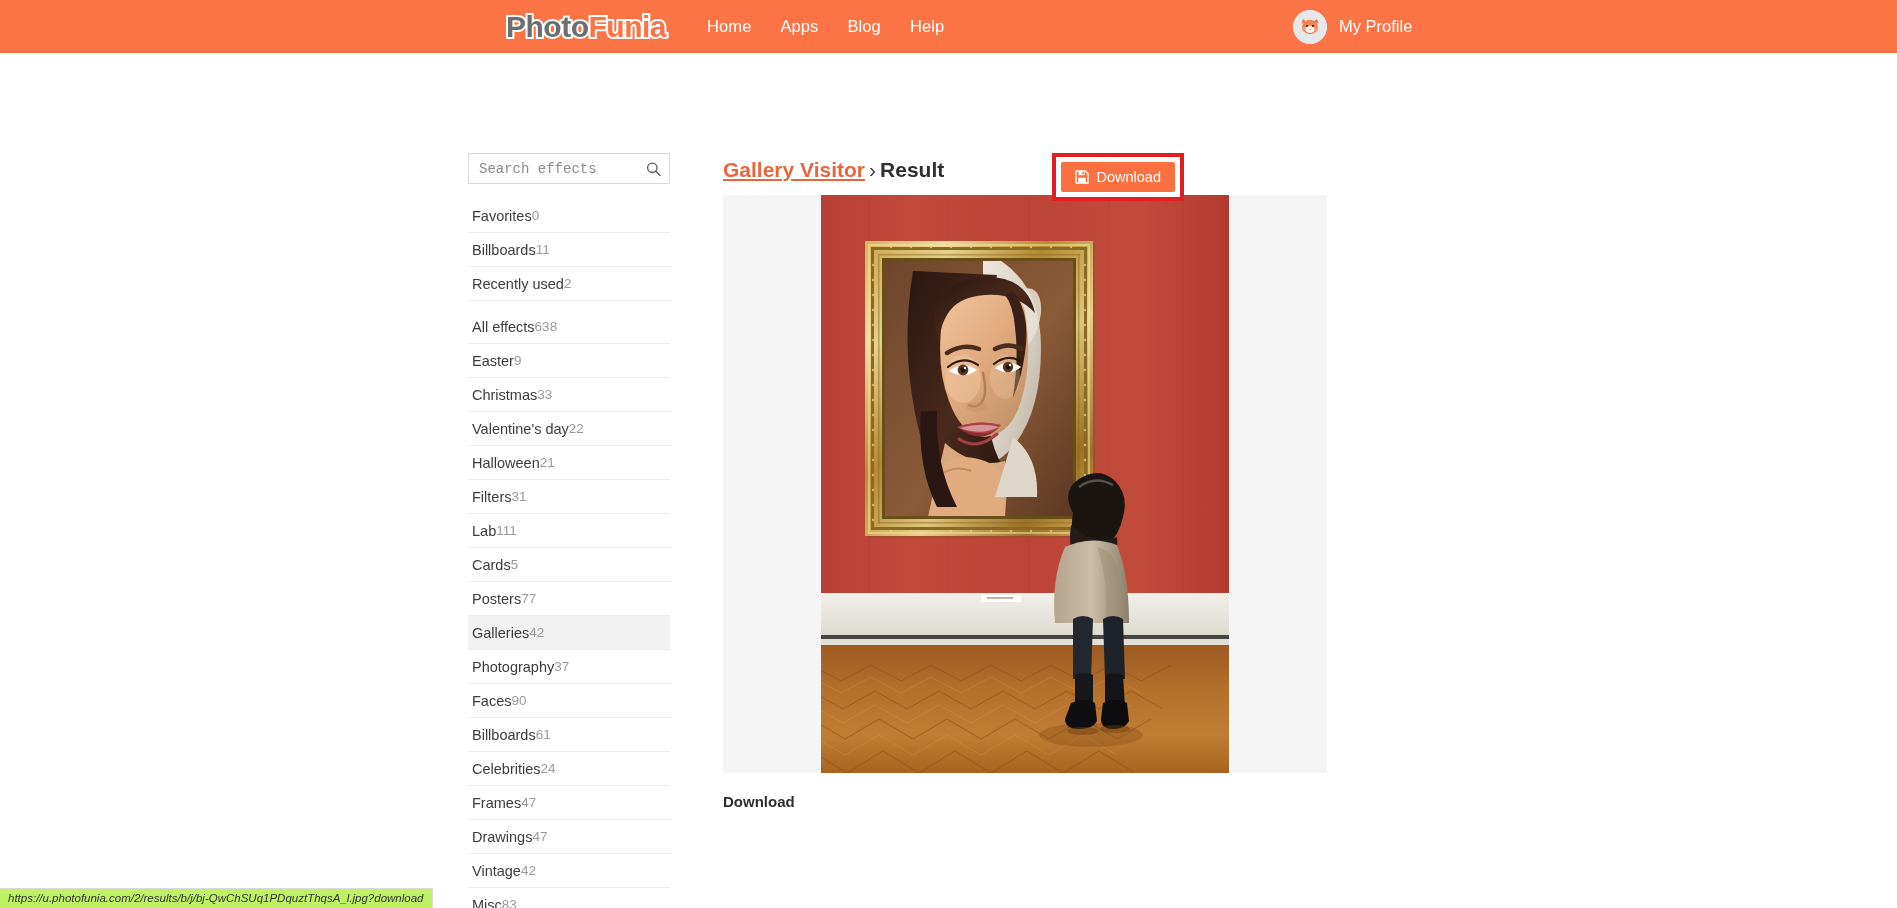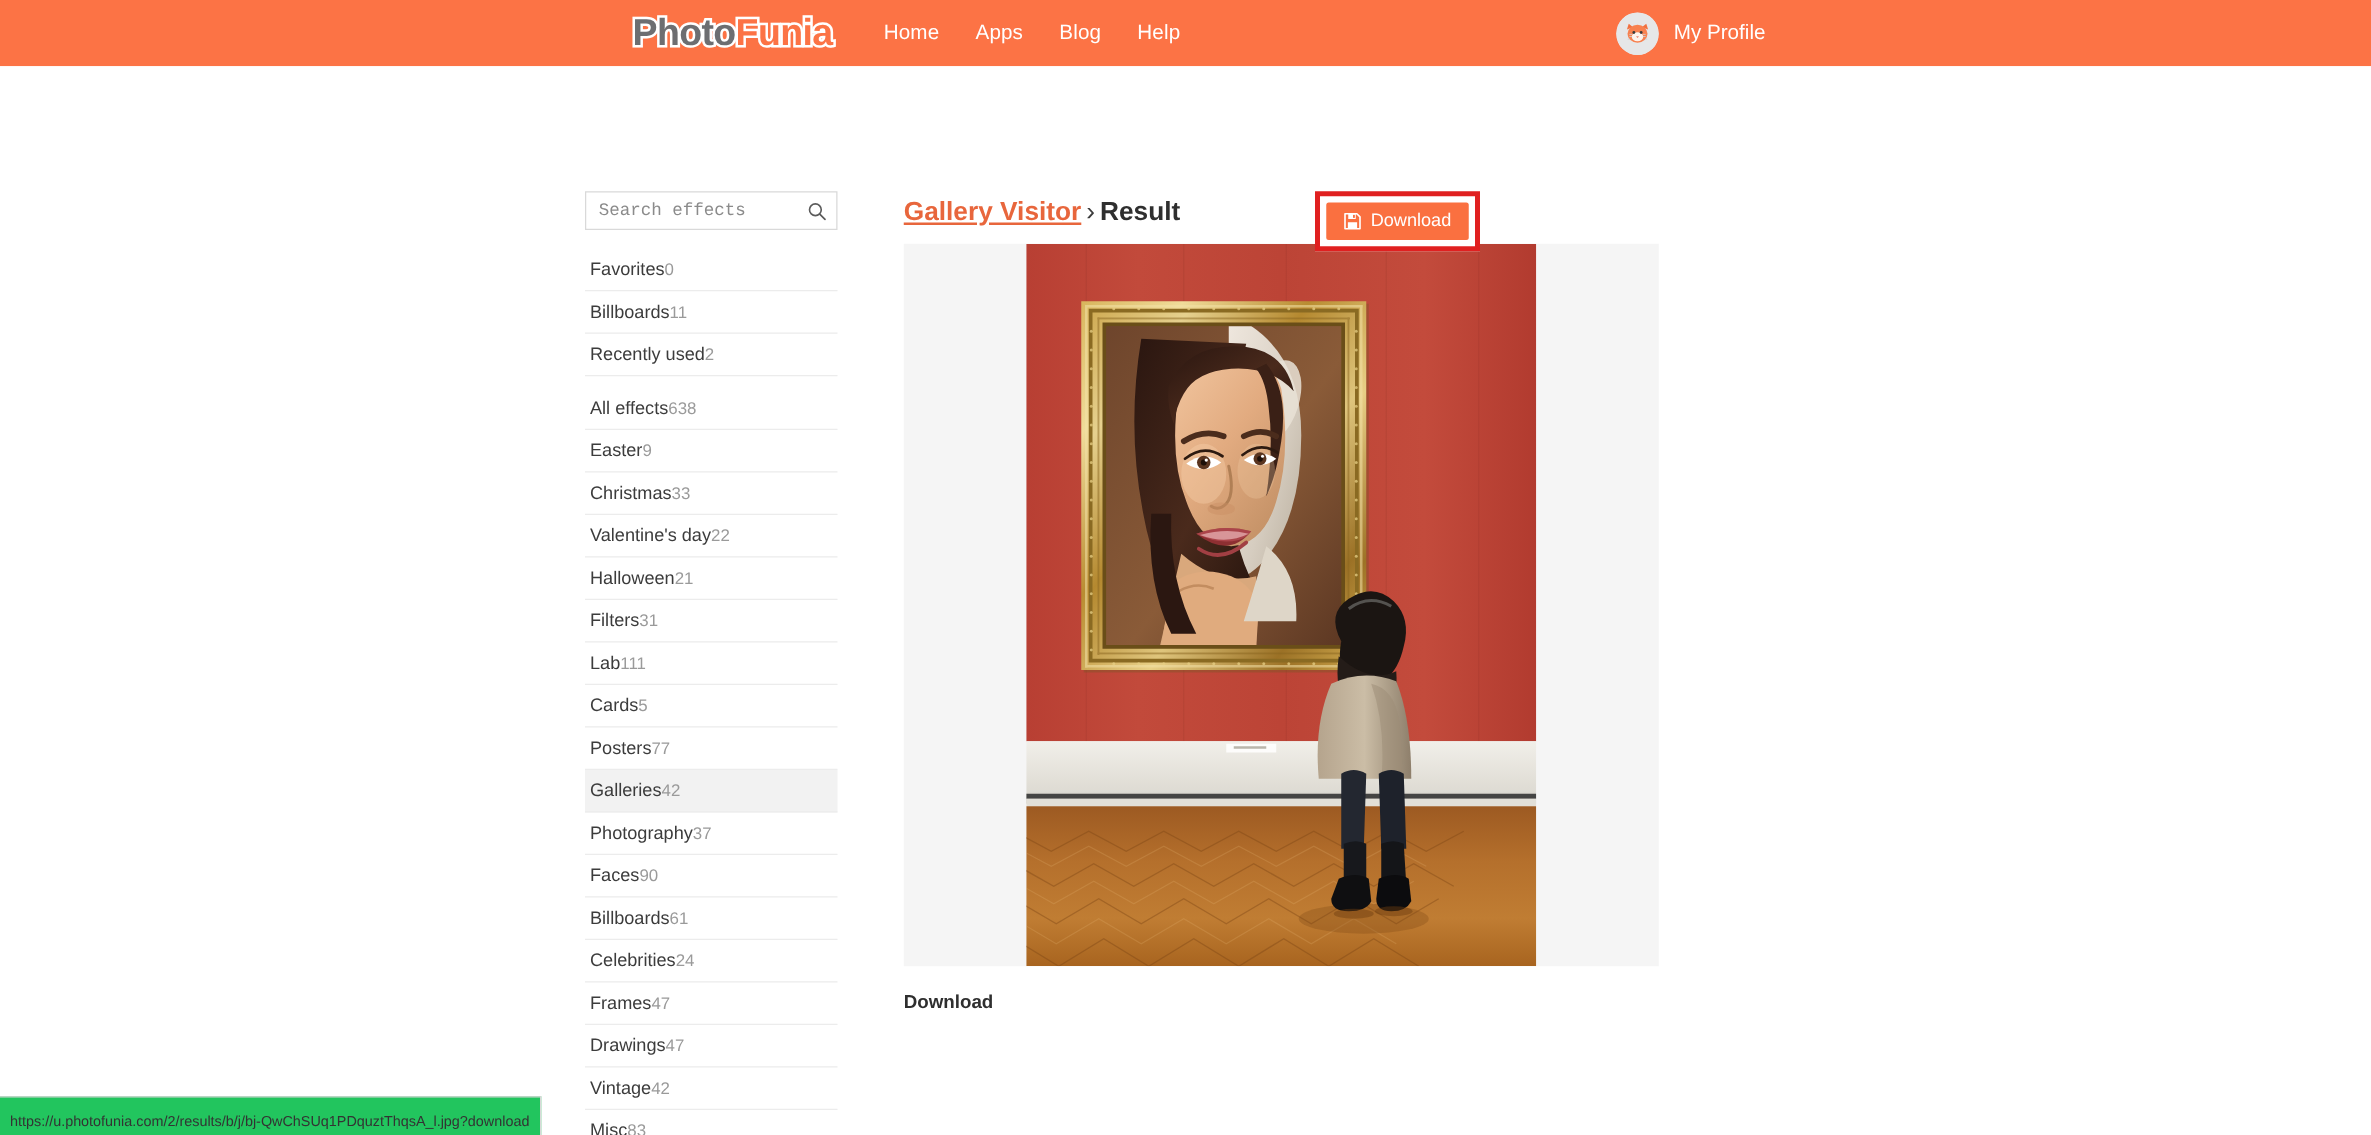--- a/index.html
+++ b/index.html
@@ -168,29 +168,30 @@
     display: block;
   }
   .dl-heading {
     margin-top: 20px;
     font-size: 15px; font-weight: bold; color: #2f2f2f;
   }
 
   
   .statusbar {
     position: absolute; left: 0; bottom: 0;
-    background: #22c55e;
+    background: #bef264;
     border-top: 1px solid #d8d8d8;
     border-right: 1px solid #d8d8d8;
     color: #333;
     font-size: 11.5px;
-    padding: 14px 8px 4px 8px;
+    padding: 3px 8px 4px 8px;
     max-width: 560px;
     white-space: nowrap; overflow: hidden;
     font-family: "Liberation Sans", sans-serif;
+    font-style: italic;
   }
 </style>
 </head>
 <body>
 
 <div class="header">
 
   <div class="logo">
     <span class="lg-photo">Photo</span><span class="lg-funia">Funia</span>
   </div>

